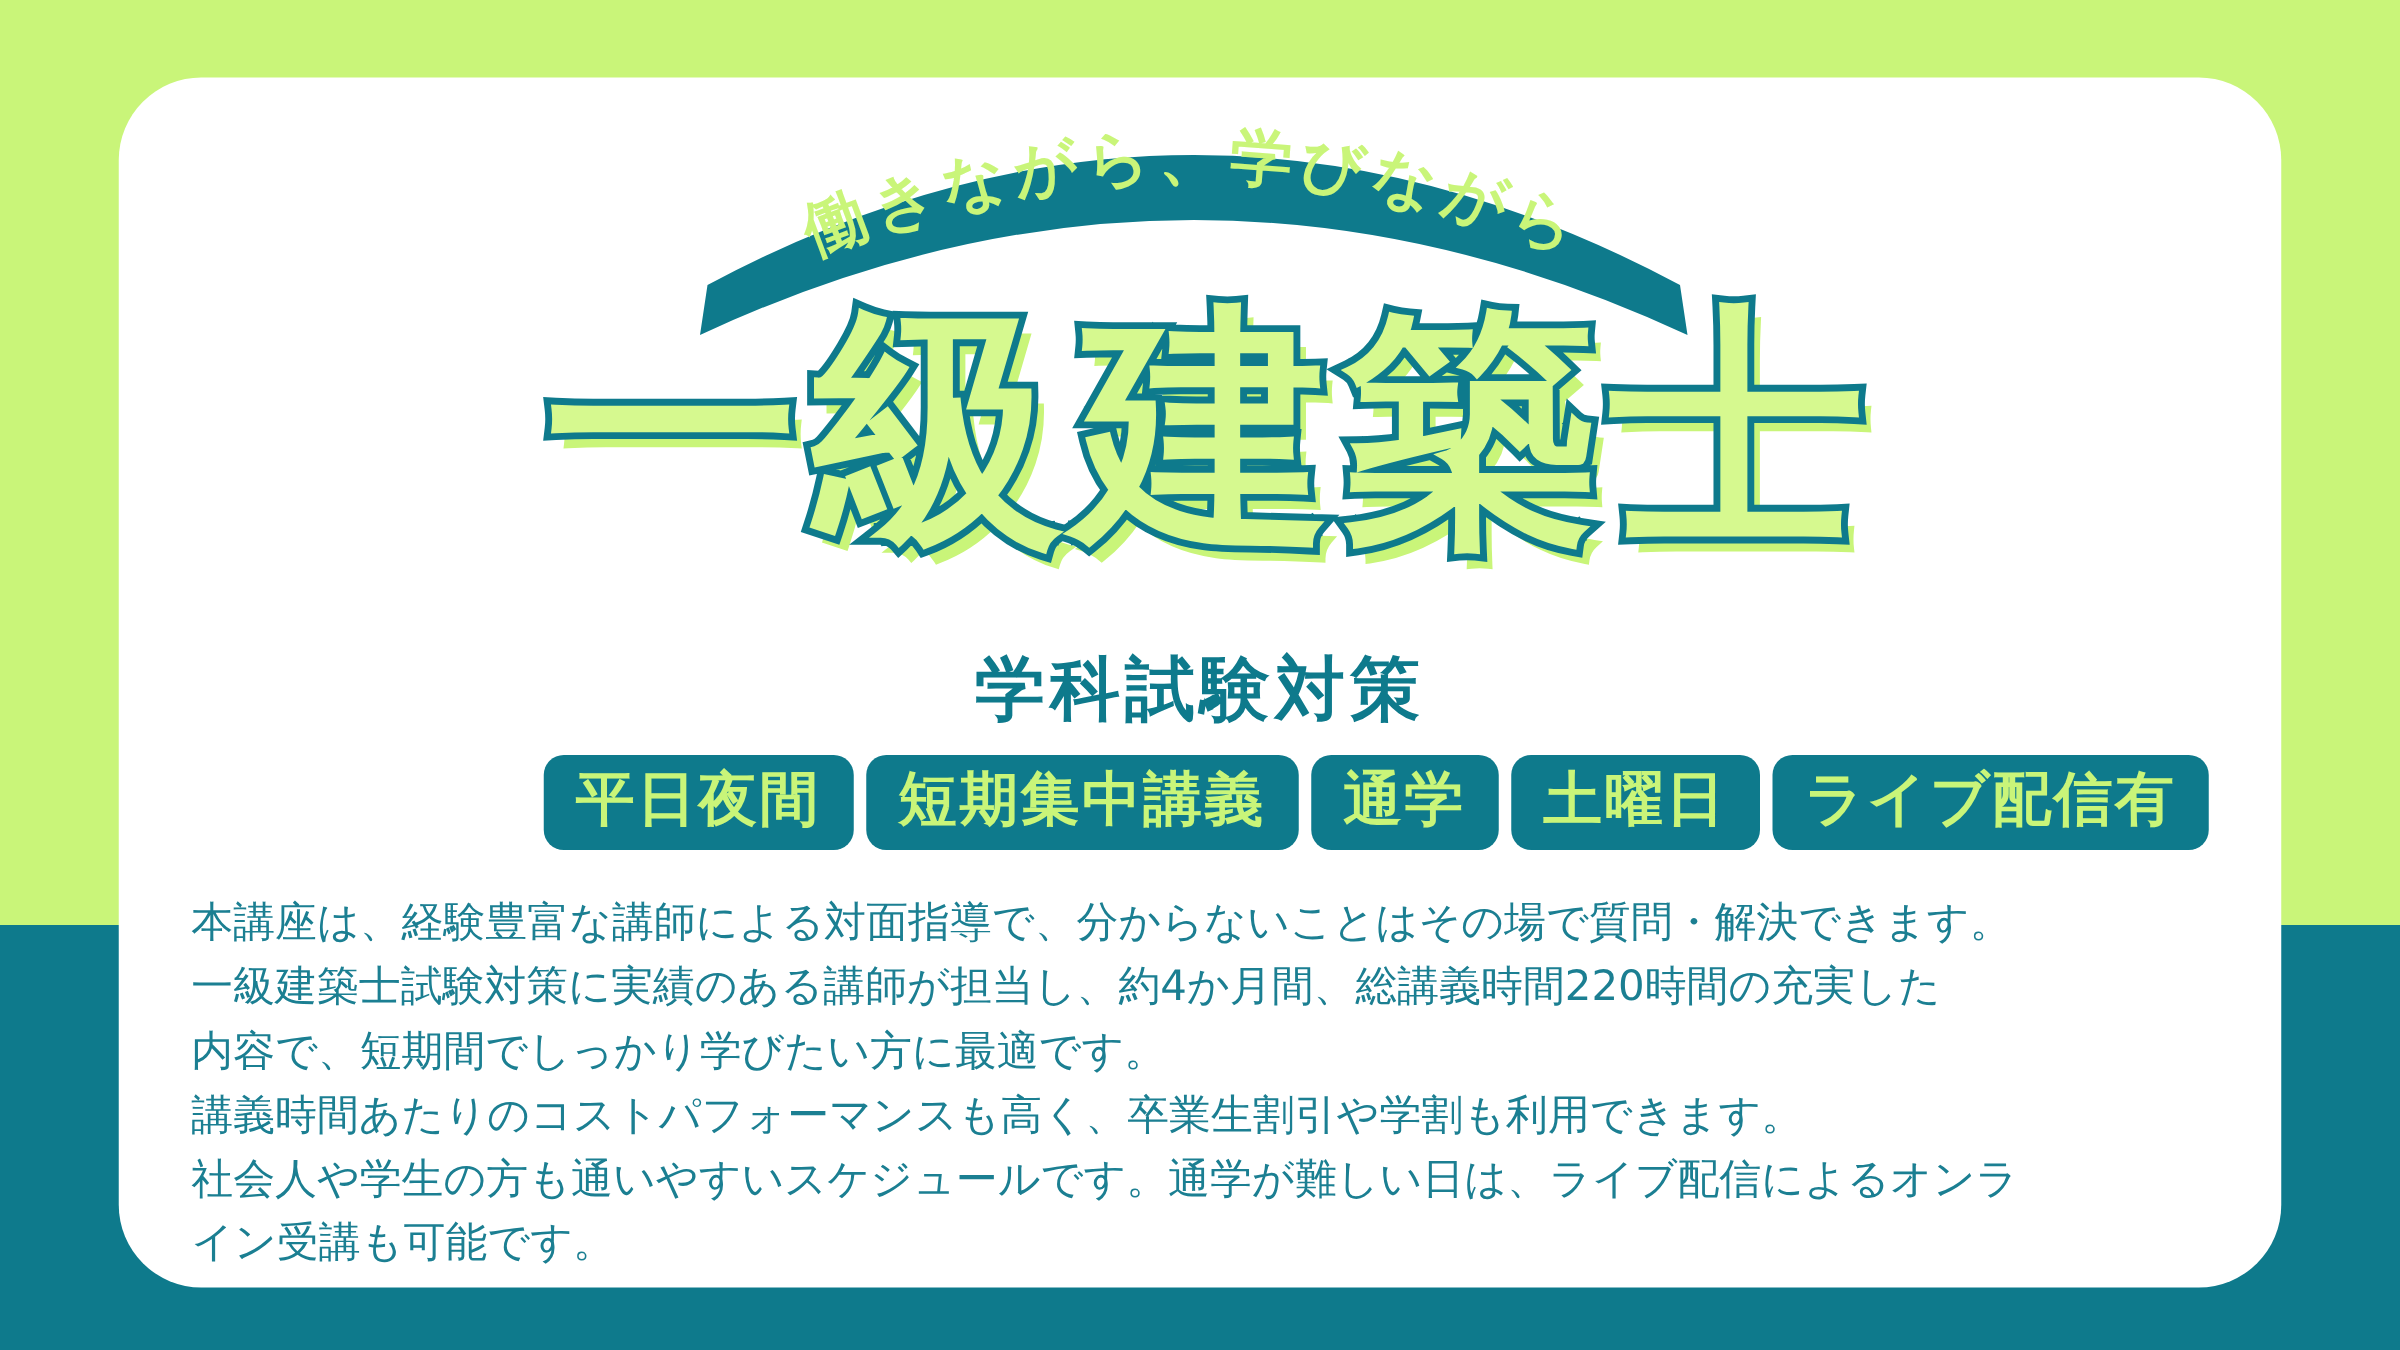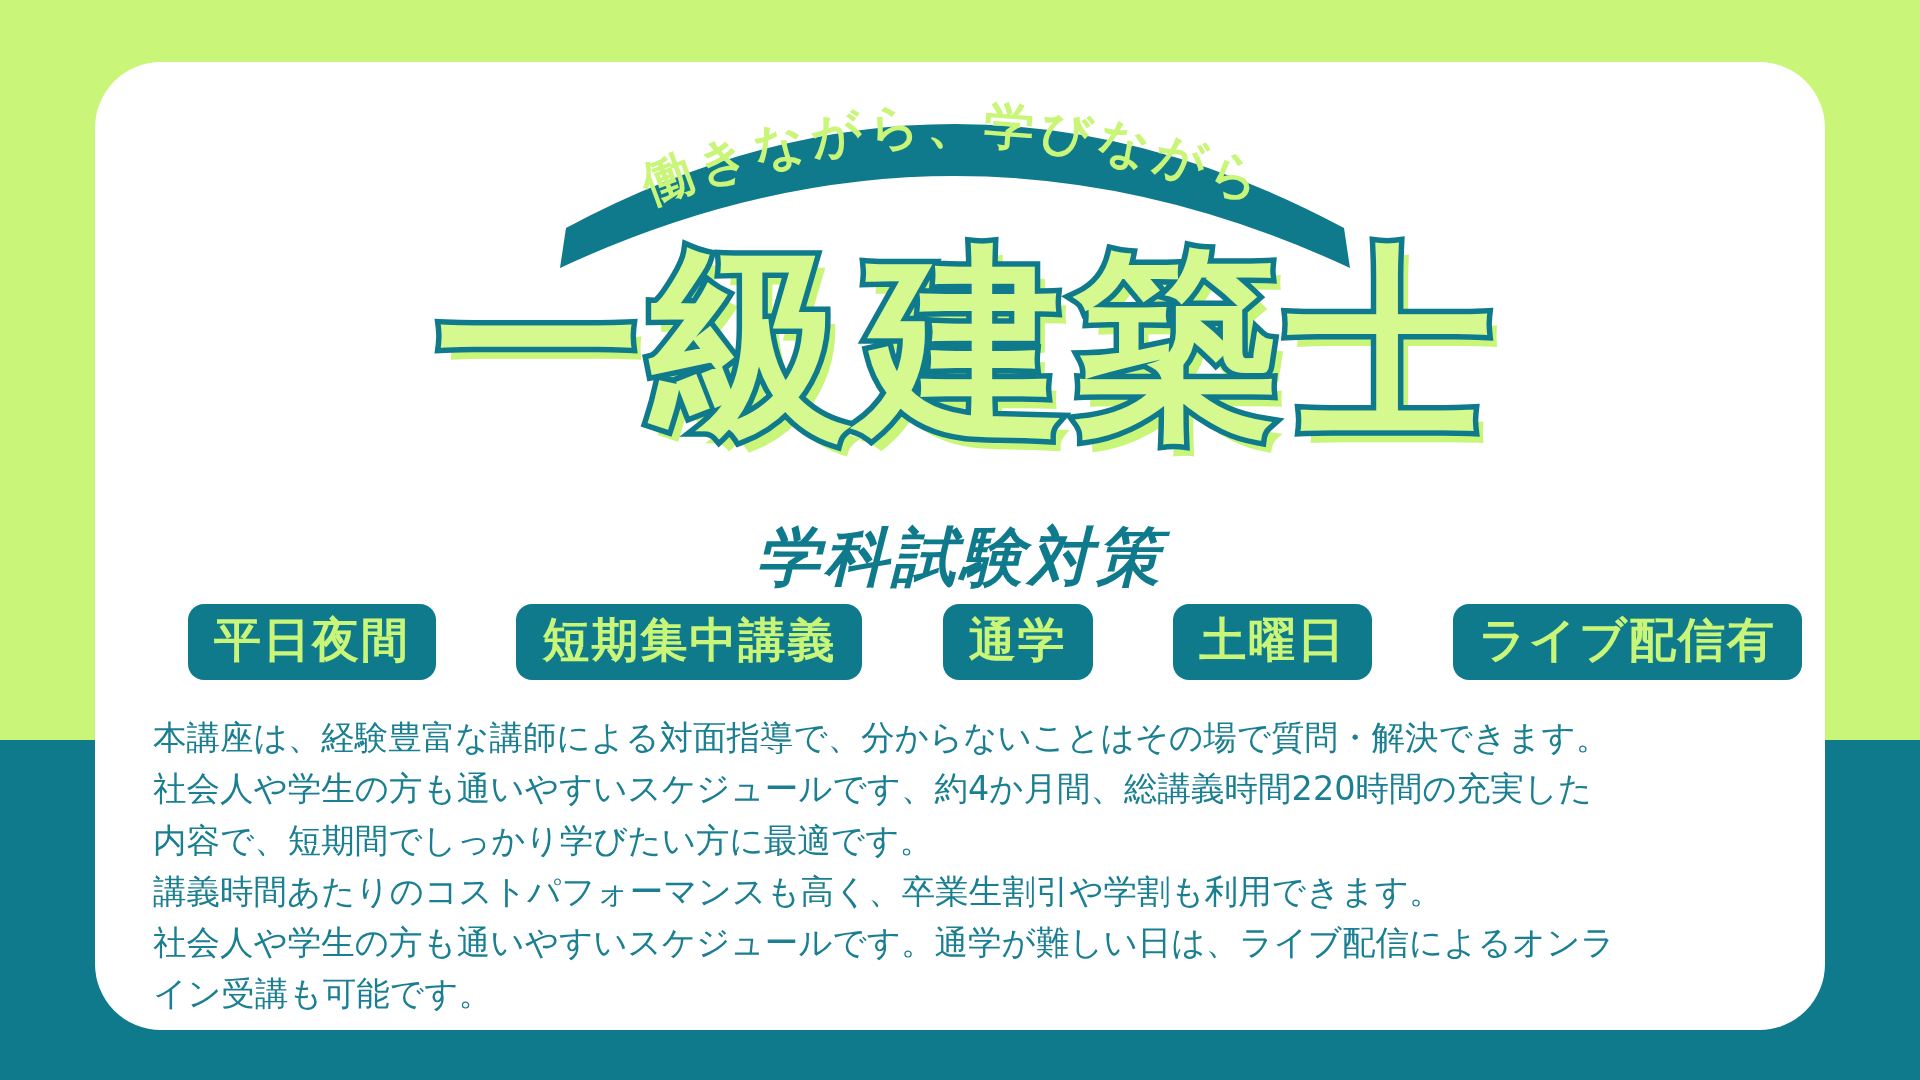--- a/index.html
+++ b/index.html
@@ -116,40 +116,38 @@
     position: absolute;
     left: 0;
     top: 452px;
     width: 1730px;
     text-align: center;
   }
 
   .subtitle {
     display: inline-block;
     font-family: "DejaVu Sans", "Liberation Sans", sans-serif;
-    font-size: 64px;
+    font-size: 56px;
     font-weight: 700;
     color: #0e7a8c;
     letter-spacing: 4px;
     white-space: nowrap;
-    font-style: italic;
   }
 
   
   .badge-row {
     position: absolute;
     left: 58px;
     top: 542px;
     width: 1614px;
     display: flex;
     flex-direction: row;
     align-items: center;
-    justify-content: space-between;
+    justify-content: flex-end;
     gap: 10px;
-    margin-left: 35px;
   }
 
   .badge {
     background: #0e7a8c;
     color: #c9f579;
     border-radius: 16px;
     padding: 9px 26px 13px 26px;
     font-family: "DejaVu Sans", "Liberation Sans", sans-serif;
     font-size: 47px;
     font-weight: 700;
@@ -201,21 +199,21 @@
     <div class="badge-row">
       <span class="badge">平日夜間</span>
       <span class="badge">短期集中講義</span>
       <span class="badge">通学</span>
       <span class="badge">土曜日</span>
       <span class="badge">ライブ配信有</span>
     </div>
 
     <div class="body-copy">
       <p>本講座は、経験豊富な講師による対面指導で、分からないことはその場で質問・解決できます。</p>
-      <p>社会人や学生の方も通いやすいスケジュールです、約4か月間、総講義時間220時間の充実した</p>
+      <p>一級建築士試験対策に実績のある講師が担当し、約4か月間、総講義時間220時間の充実した</p>
       <p>内容で、短期間でしっかり学びたい方に最適です。</p>
       <p>講義時間あたりのコストパフォーマンスも高く、卒業生割引や学割も利用できます。</p>
       <p>社会人や学生の方も通いやすいスケジュールです。通学が難しい日は、ライブ配信によるオンラ</p>
       <p>イン受講も可能です。</p>
     </div>
 
   </div>
 
   <div class="ribbon-wrap">
     <svg width="830" height="180" viewBox="0 0 830 180" xmlns="http://www.w3.org/2000/svg">

